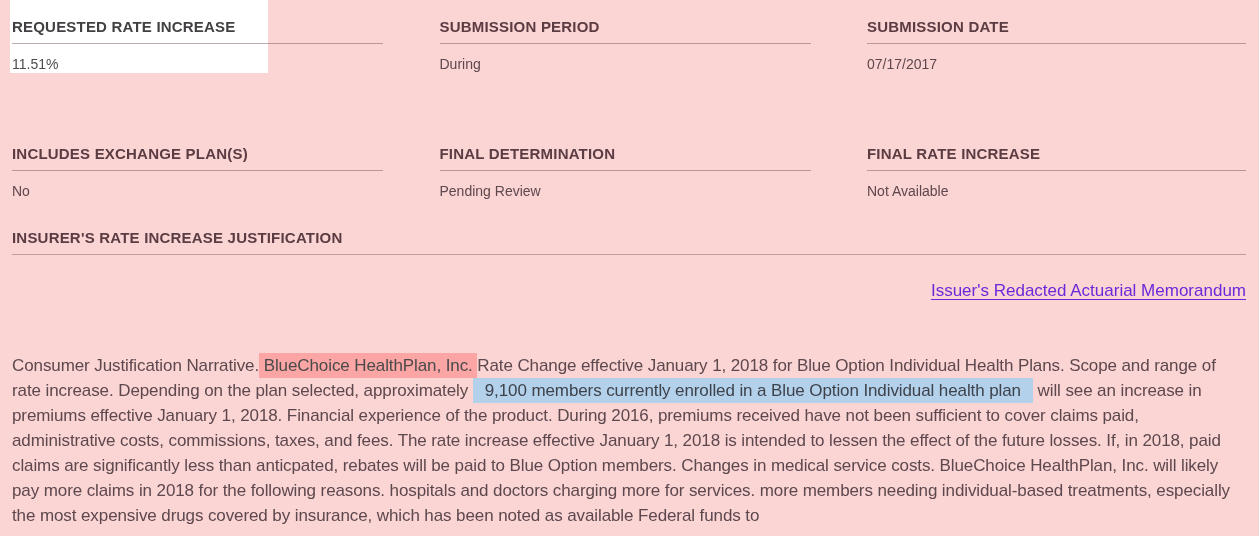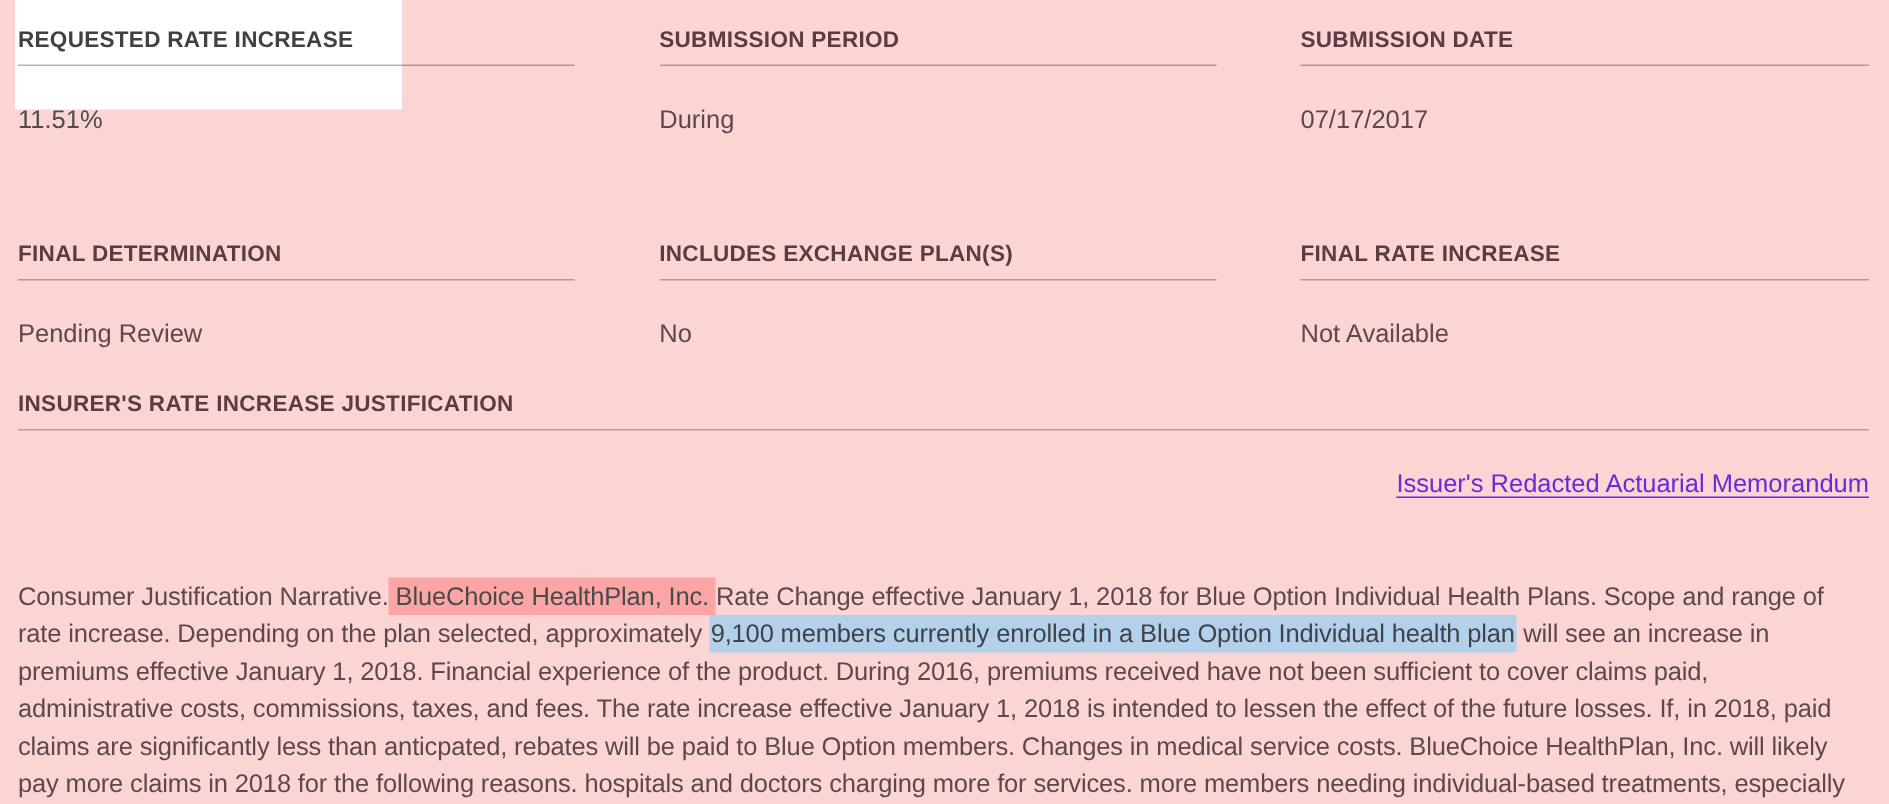--- a/index.html
+++ b/index.html
@@ -33,22 +33,22 @@
     line-height: 18px;
     font-weight: 700;
     letter-spacing: 0.2px;
     color: #5a3c42;
   }
   .field-rule {
     margin-top: 7px;
     border-bottom: 1px solid rgba(95, 62, 66, 0.42);
   }
   .field-value {
-    margin-top: 26px;
-    font-size: 17px;
+    margin-top: 10px;
+    font-size: 14px;
     line-height: 20px;
     color: #5e474d;
   }
   .field.highlighted .field-label { color: #434043; }
   .field.highlighted .field-value { color: #504c4e; }
 
   .section {
     position: relative;
     z-index: 1;
     margin: 28px 13px 0 12px;
@@ -87,21 +87,21 @@
     text-align: left;
   }
   .hl-white {
     background: #fca5a5;
     color: #4a4a4a;
     padding: 3px 0;
   }
   .hl-blue {
     background: #b4d1ec;
     color: #3e434b;
-    padding: 3px 1px;
+    padding: 3px 12px;
   }
 </style>
 </head>
 <body>
 
 <div class="white-box"></div>
 
 <div class="fields-grid">
 
   <div class="field highlighted">
@@ -116,29 +116,29 @@
     <div class="field-value">During</div>
   </div>
 
   <div class="field">
     <div class="field-label">SUBMISSION DATE</div>
     <div class="field-rule"></div>
     <div class="field-value">07/17/2017</div>
   </div>
 
   <div class="field">
+    <div class="field-label">INCLUDES EXCHANGE PLAN(S)</div>
+    <div class="field-rule"></div>
+    <div class="field-value">No</div>
+  </div>
+
+  <div class="field">
     <div class="field-label">FINAL DETERMINATION</div>
     <div class="field-rule"></div>
     <div class="field-value">Pending Review</div>
-  </div>
-
-  <div class="field">
-    <div class="field-label">INCLUDES EXCHANGE PLAN(S)</div>
-    <div class="field-rule"></div>
-    <div class="field-value">No</div>
   </div>
 
   <div class="field">
     <div class="field-label">FINAL RATE INCREASE</div>
     <div class="field-rule"></div>
     <div class="field-value">Not Available</div>
   </div>
 
 </div>
 

